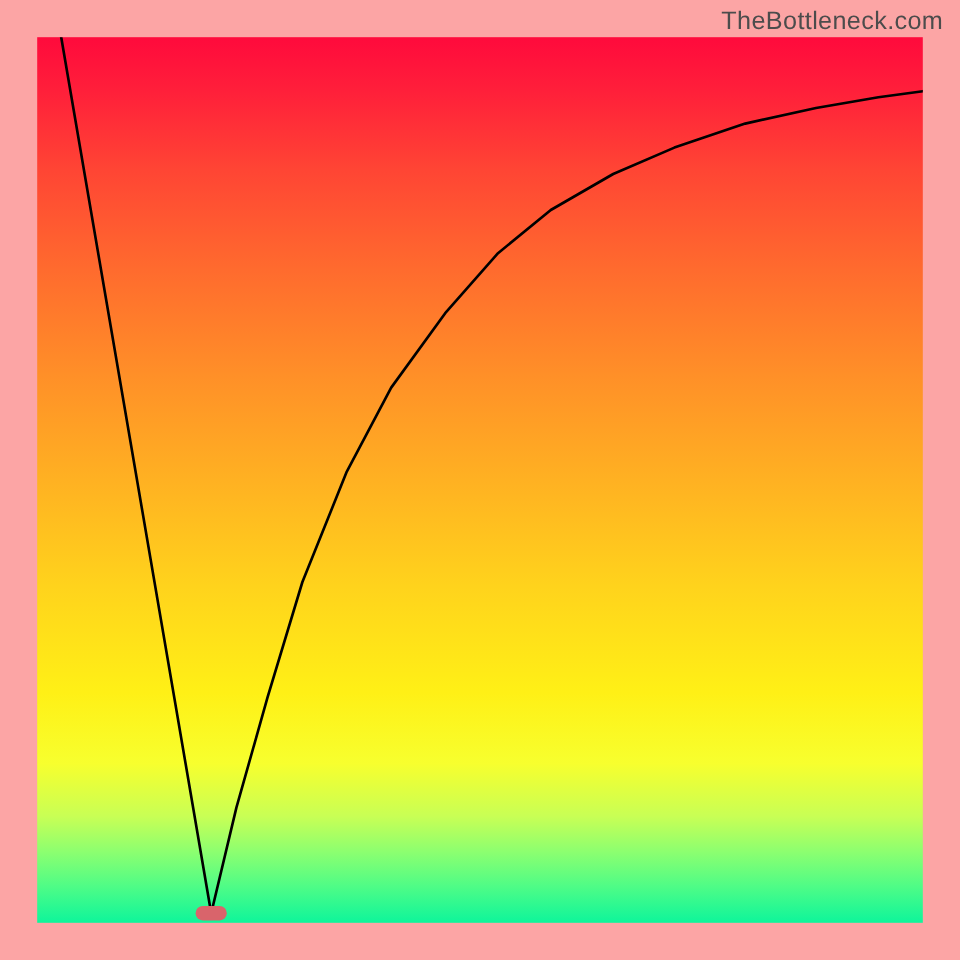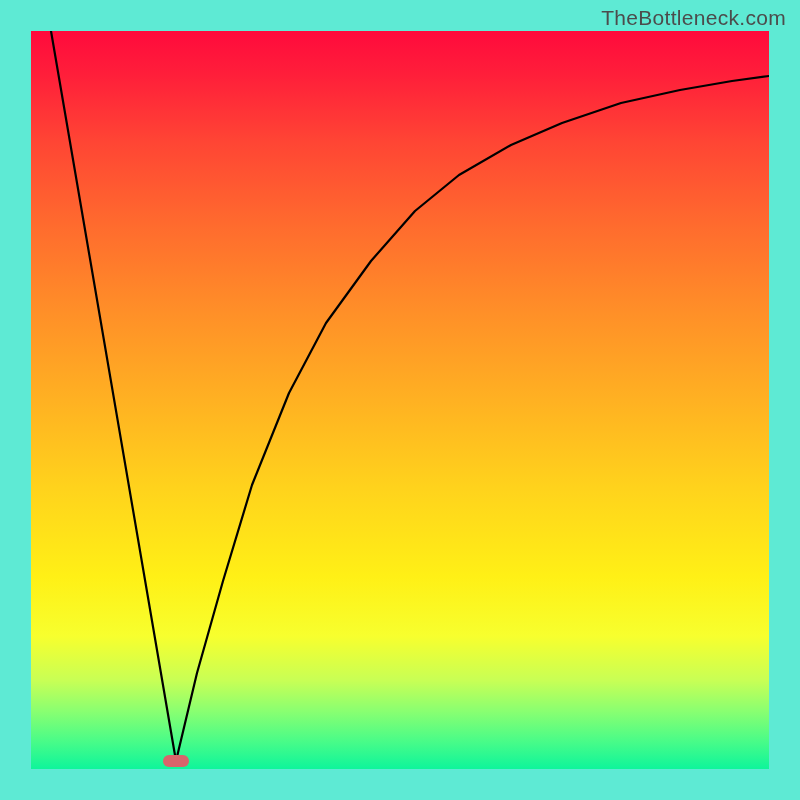--- a/index.html
+++ b/index.html
@@ -8,21 +8,21 @@
     width: 800px;
     height: 800px;
     overflow: hidden;
     background: #000;
     font-family: Arial, Helvetica, sans-serif;
   }
   .frame {
     position: relative;
     width: 800px;
     height: 800px;
-    background: #5eead4;
+    background: #fca5a5;
   }
   .plot-area {
     position: absolute;
     left: 31px;
     top: 31px;
     width: 738px;
     height: 738px;
     
     background: linear-gradient(to bottom,
       #ff0a3c 0%,

